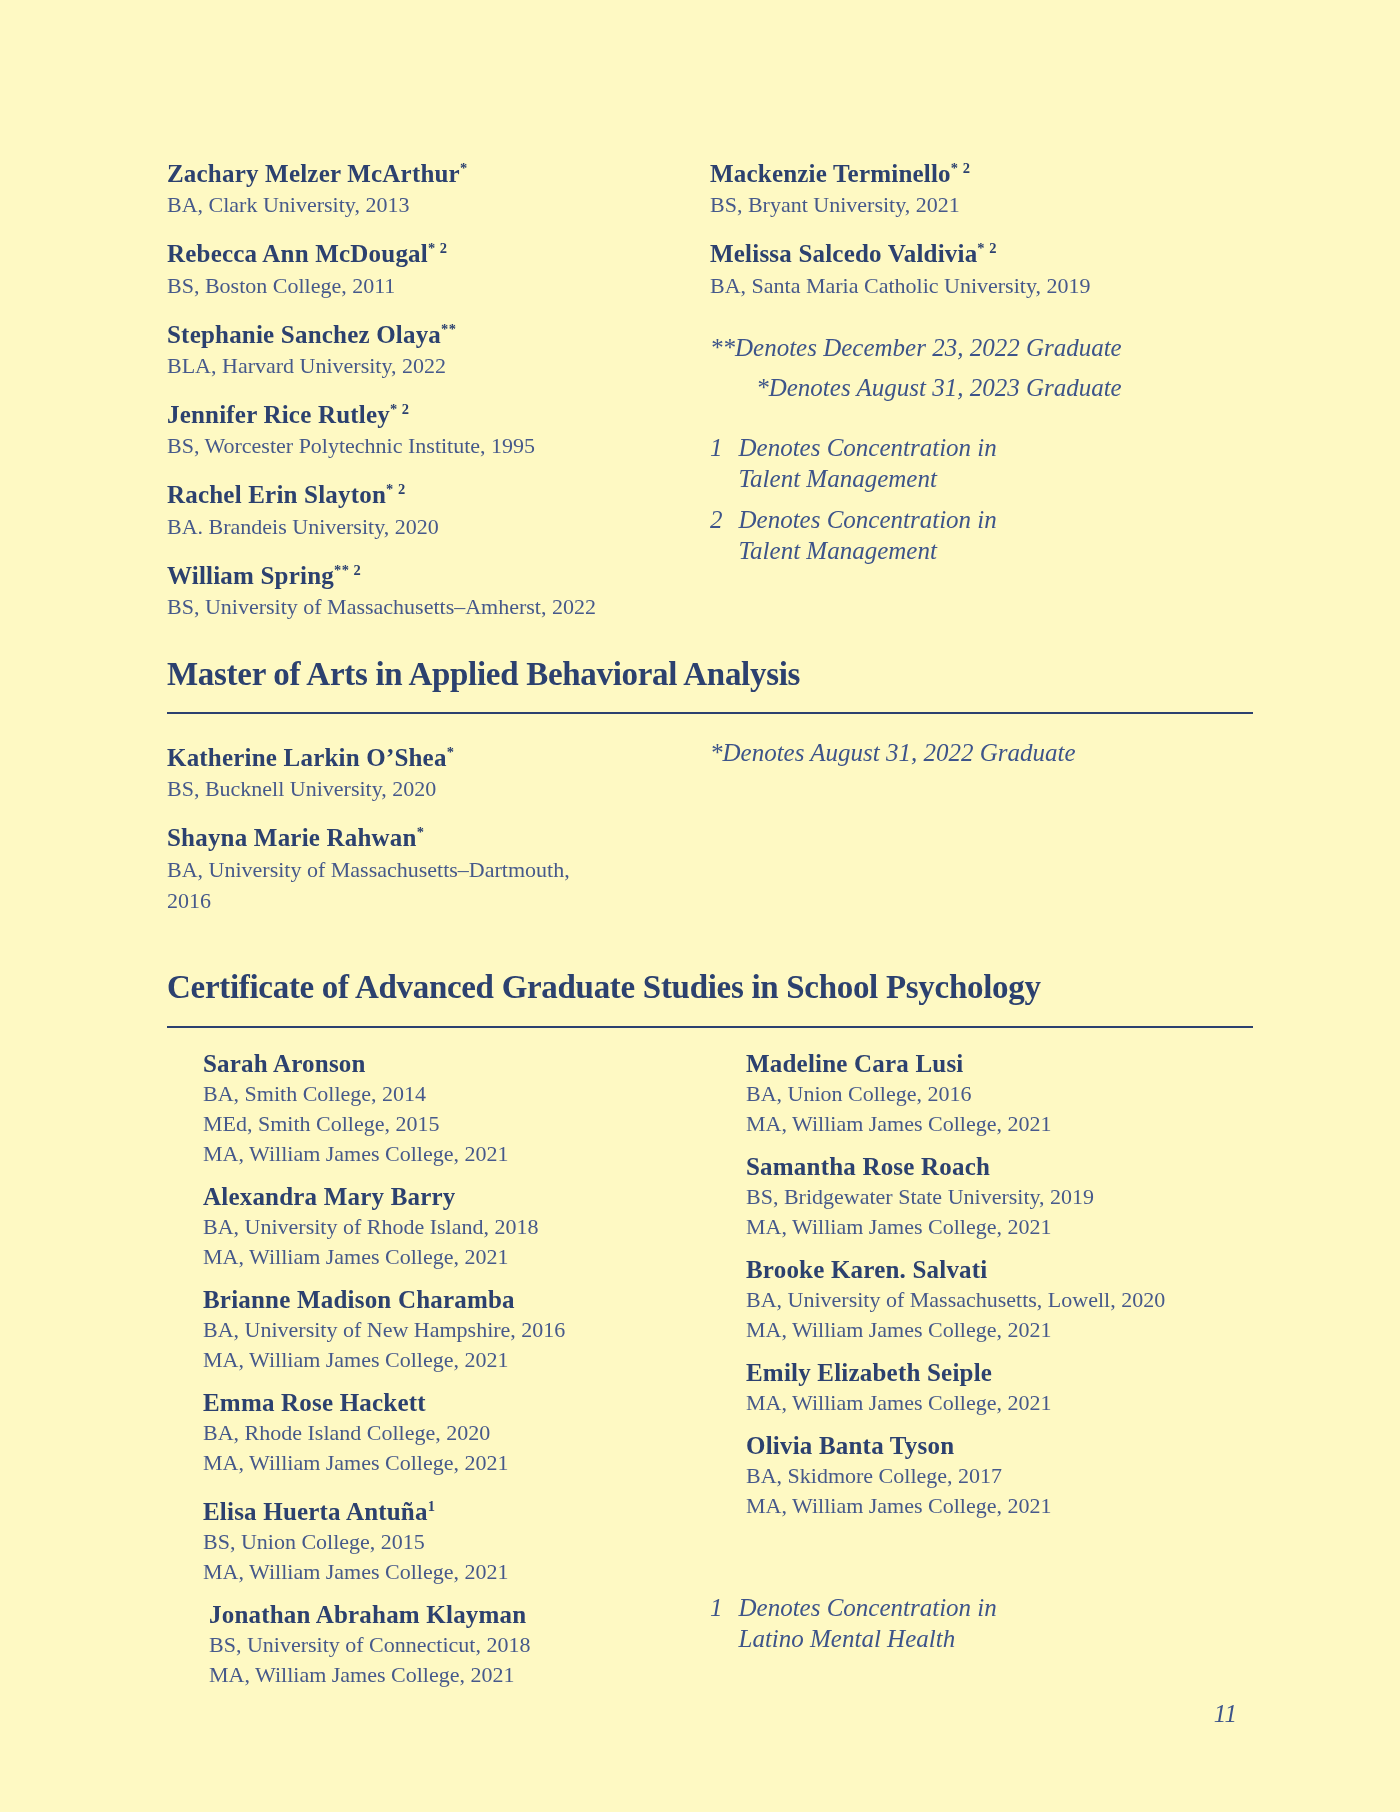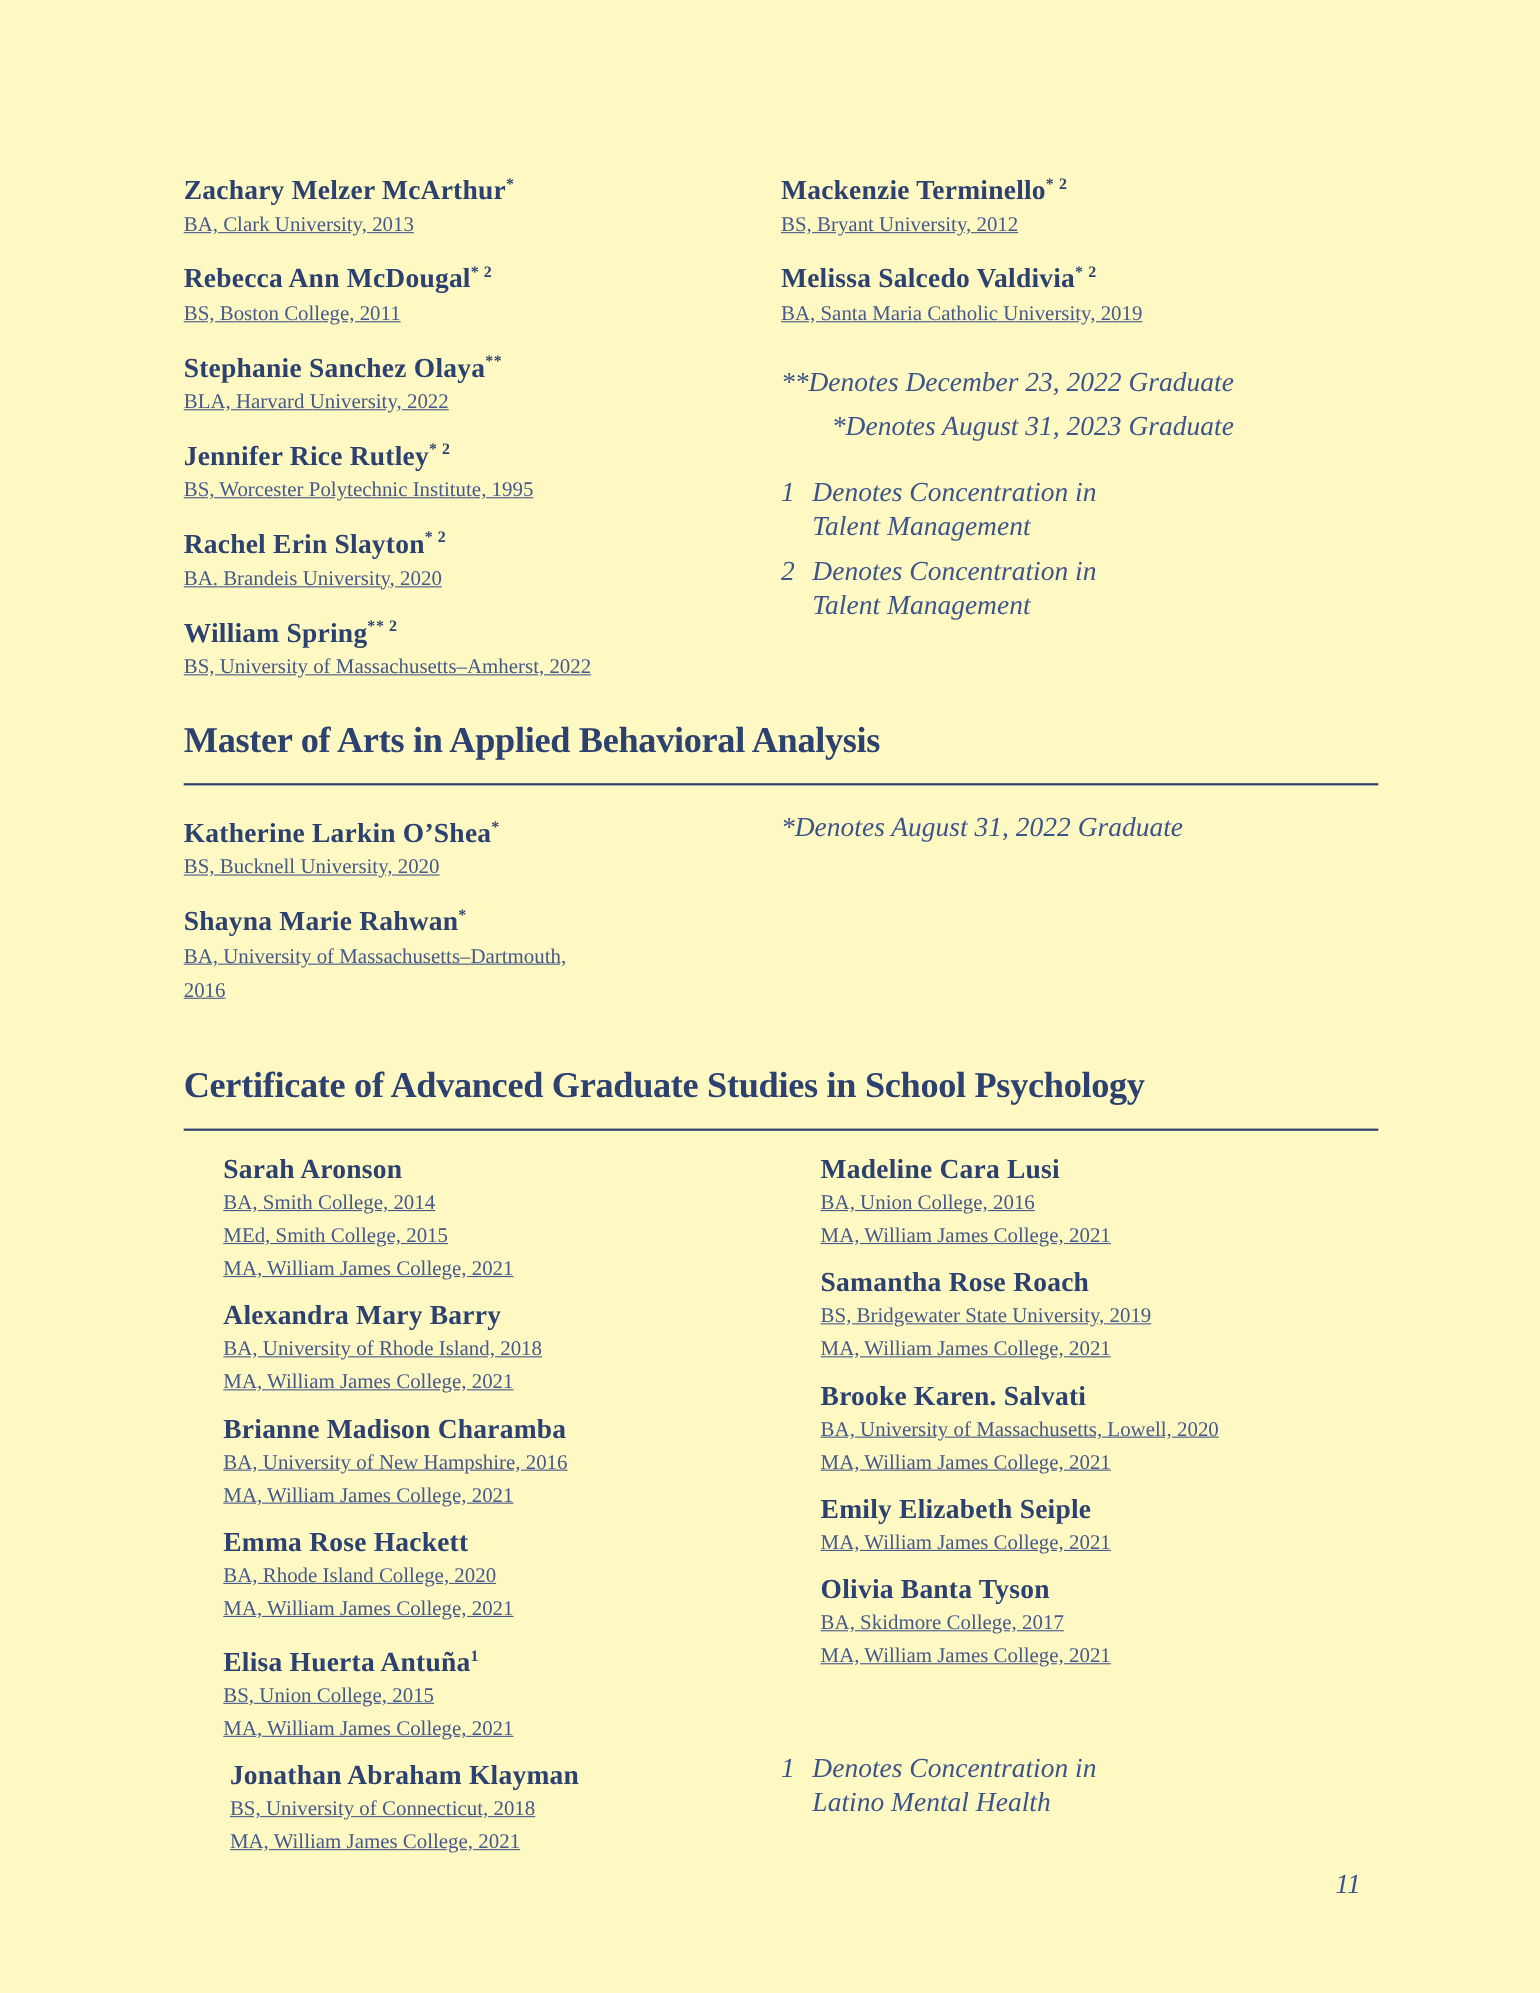--- a/index.html
+++ b/index.html
@@ -19,24 +19,23 @@
   .entry { margin-bottom: 13px; }
   .entry-name {
     font-weight: bold;
     font-size: 25px;
     line-height: 31px;
     color: #2c416f;
     letter-spacing: 0.2px;
   }
   .entry-name sup { font-size: 58%; vertical-align: super; letter-spacing: 0.5px; }
   .entry-line {
-    font-size: 19px;
+    font-size: 22px;
     line-height: 31px;
     color: #46598b;
-    text-decoration: underline;
   }
   .cags .entry { margin-bottom: 13px; }
   .cags .entry-name, .cags .entry-line { line-height: 30px; margin-left: 36px; }
 
   
   .section-title {
     font-size: 33px;
     font-weight: bold;
     letter-spacing: -0.3px;
     color: #2c416f;
@@ -98,21 +97,21 @@
     </div>
     <div class="entry">
       <div class="entry-name"><span>William Spring</span><sup>** 2</sup></div>
       <div class="entry-line">BS, University of Massachusetts–Amherst, 2022</div>
     </div>
   </section>
 
   <section class="abs" style="left:710px; top:153px; width:560px;">
     <div class="entry">
       <div class="entry-name"><span>Mackenzie Terminello</span><sup>* 2</sup></div>
-      <div class="entry-line">BS, Bryant University, 2012</div>
+      <div class="entry-line">BS, Bryant University, 2021</div>
     </div>
     <div class="entry">
       <div class="entry-name"><span>Melissa Salcedo Valdivia</span><sup>* 2</sup></div>
       <div class="entry-line">BA, Santa Maria Catholic University, 2019</div>
     </div>
   </section>
 
   <div class="abs" style="left:710px; top:332px;text-align:right;">
     <p class="note-italic">**Denotes December 23, 2022 Graduate</p>
     <p class="note-italic">*Denotes August 31, 2023 Graduate</p>

